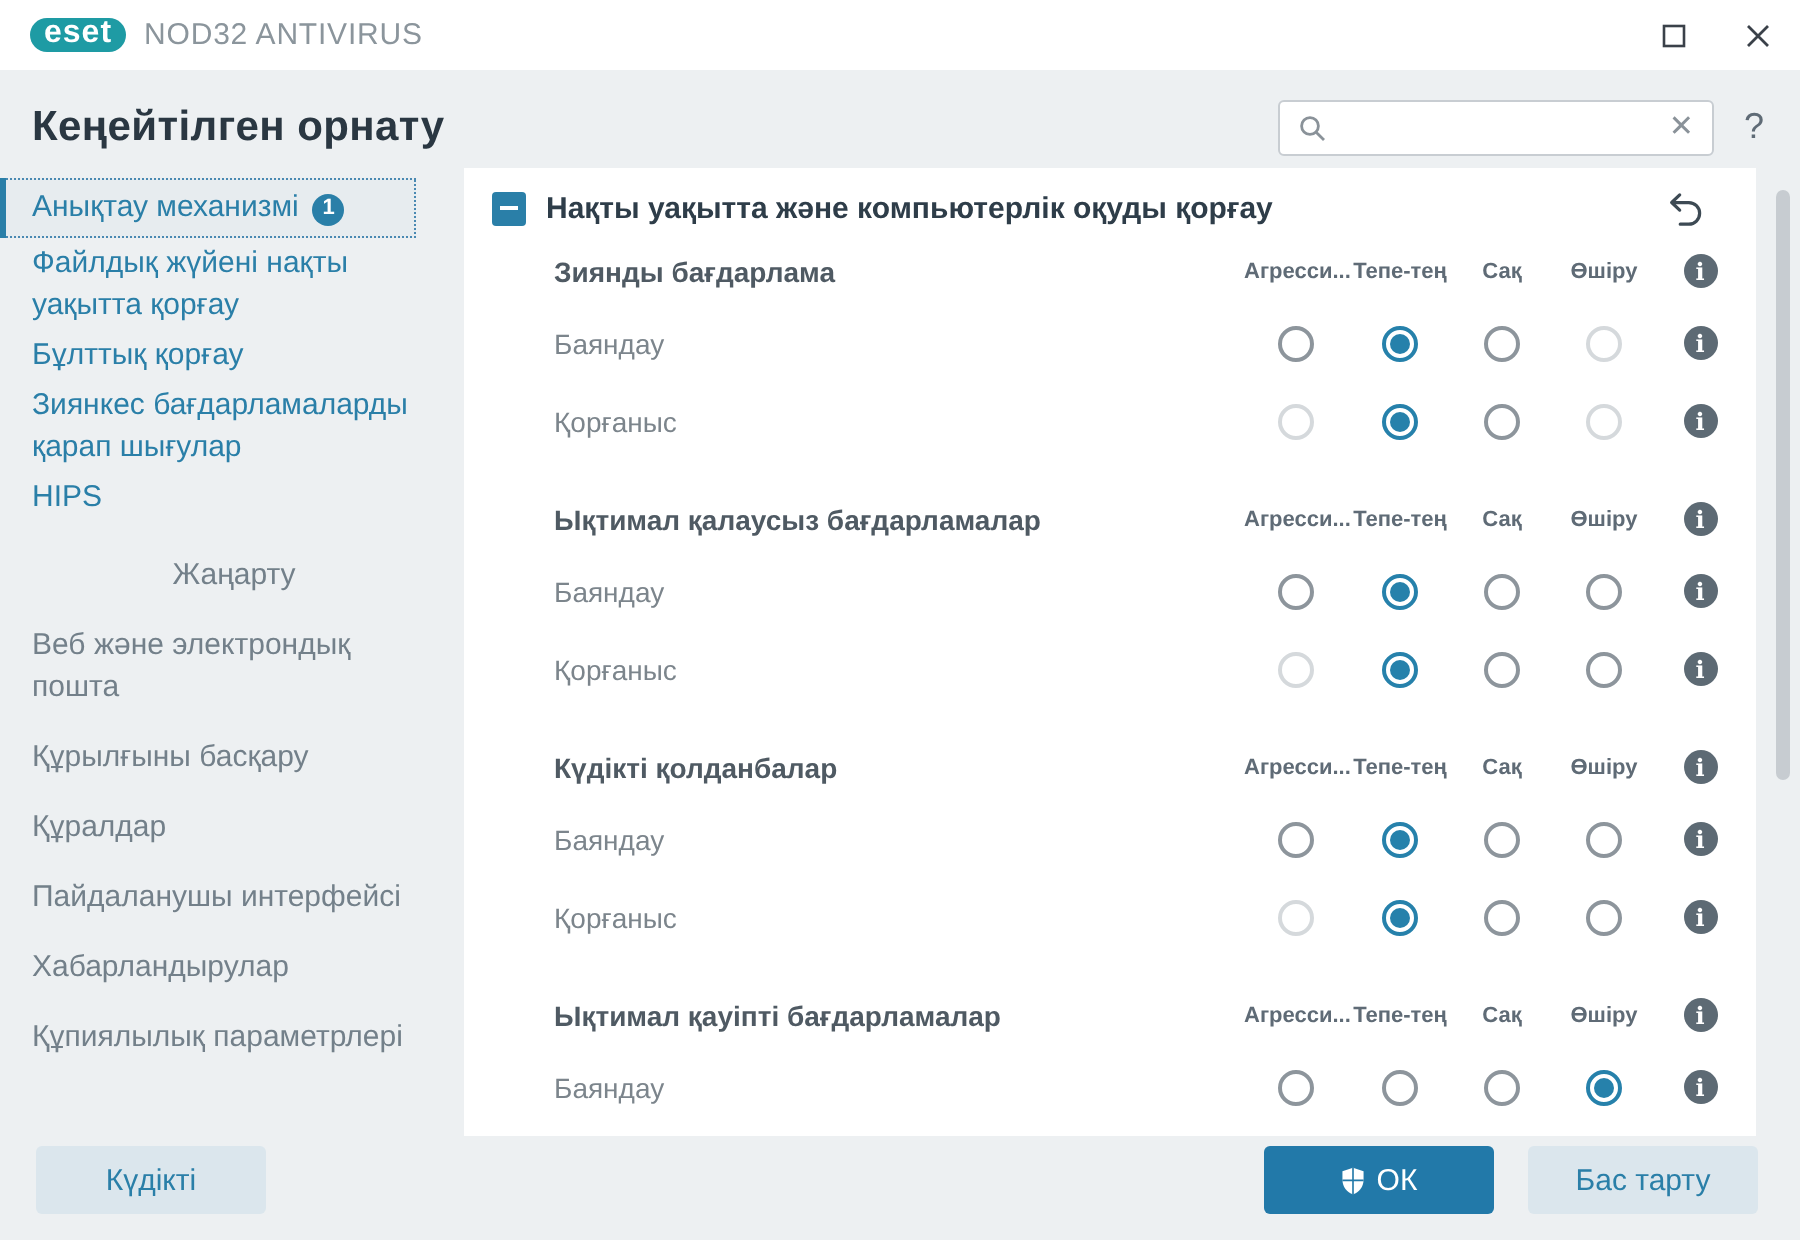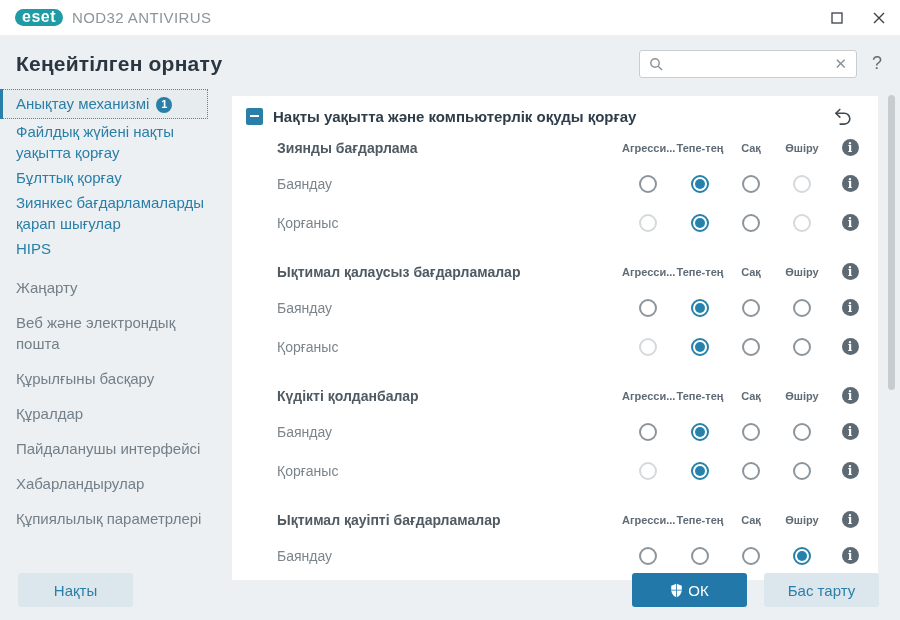--- a/index.html
+++ b/index.html
@@ -34,36 +34,36 @@
     display:flex; align-items:center; padding:0 9px; box-sizing:border-box;
   }
   .searchbox input { border:none; outline:none; flex:1; font-size:13px; color:#444; background:transparent; min-width:0; margin:0 6px; }
   .search-clear { color:#8a9299; font-size:15px; line-height:1; }
   .help-btn { font-size:18px; color:#5f6b76; margin-left:15px; }
   
   .sidebar { position:absolute; left:0; top:89px; width:228px; }
   .side-item { box-sizing:border-box; cursor:default; }
   .side-item.blue { color:#2a7fa8; font-size:15px; line-height:21px; padding:2px 10px 2px 16px; }
   .side-item.gray { color:#73808a; font-size:15px; line-height:21px; padding:0 10px 0 16px; margin-bottom:14px; }
-  .side-item.first-gray { margin-top:16px; }
+  .side-item.first-gray { margin-top:16px;text-align:center; }
   .side-item.selected {
     position:relative; background:#e7ecef; border:1px dotted #4a89b2; width:208px;
     padding:3px 8px 4px 15px; margin-bottom:0;
   }
   .side-item.selected::before {
     content:''; position:absolute; left:-1px; top:-1px; bottom:-1px; width:3px; background:#2a7fa8;
   }
   .badge {
     display:inline-flex; align-items:center; justify-content:center;
     width:16px; height:16px; border-radius:50%; background:#2a7fa8; color:#fff;
     font-size:11px; font-weight:bold; margin-left:7px; vertical-align:1px;
   }
   
   .panel {
-    position:absolute; left:232px; top:96px; width:646px; height:484px;
+    position:absolute; left:232px; top:84px; width:646px; height:484px;
     background:#ffffff; overflow:hidden;
   }
   .panel-header { display:flex; align-items:center; padding:8px 14px 0 14px; height:24px; }
   .collapse-btn {
     width:17px; height:17px; border-radius:2px; background:#2a7fa8; flex:0 0 auto;
     display:flex; align-items:center; justify-content:center;
   }
   .collapse-btn i { display:block; width:9px; height:2px; background:#fff; }
   .panel-title { margin-left:10px; font-size:15px; font-weight:bold; color:#2e3d49; flex:1; }
   .undo-btn { flex:0 0 auto; margin-right:12px; display:flex; }
@@ -267,21 +267,21 @@
         </div>
       </div>
     </div>
 </div>
 
 <div class="scroll-gutter">
   <div class="scroll-thumb"></div>
 </div>
 
 <div class="footer">
-  <button class="btn btn-light">Нақты</button>
+  <button class="btn btn-light">Күдікті</button>
   <div class="footer-right">
     <button class="btn btn-ok">
       <svg width="13" height="15" viewBox="0 0 16 18">
           <path d="M8 0.8 L14.5 3 V8 C14.5 12.6 11.7 16 8 17.2 C4.3 16 1.5 12.6 1.5 8 V3 Z" fill="#ffffff"></path>
           <path d="M8 0.8 V17.2 M1.5 8.6 H14.5" stroke="#2279a9" stroke-width="1"></path>
         </svg>
       <span>ОК</span>
     </button>
     <button class="btn btn-light">Бас тарту</button>
   </div>

